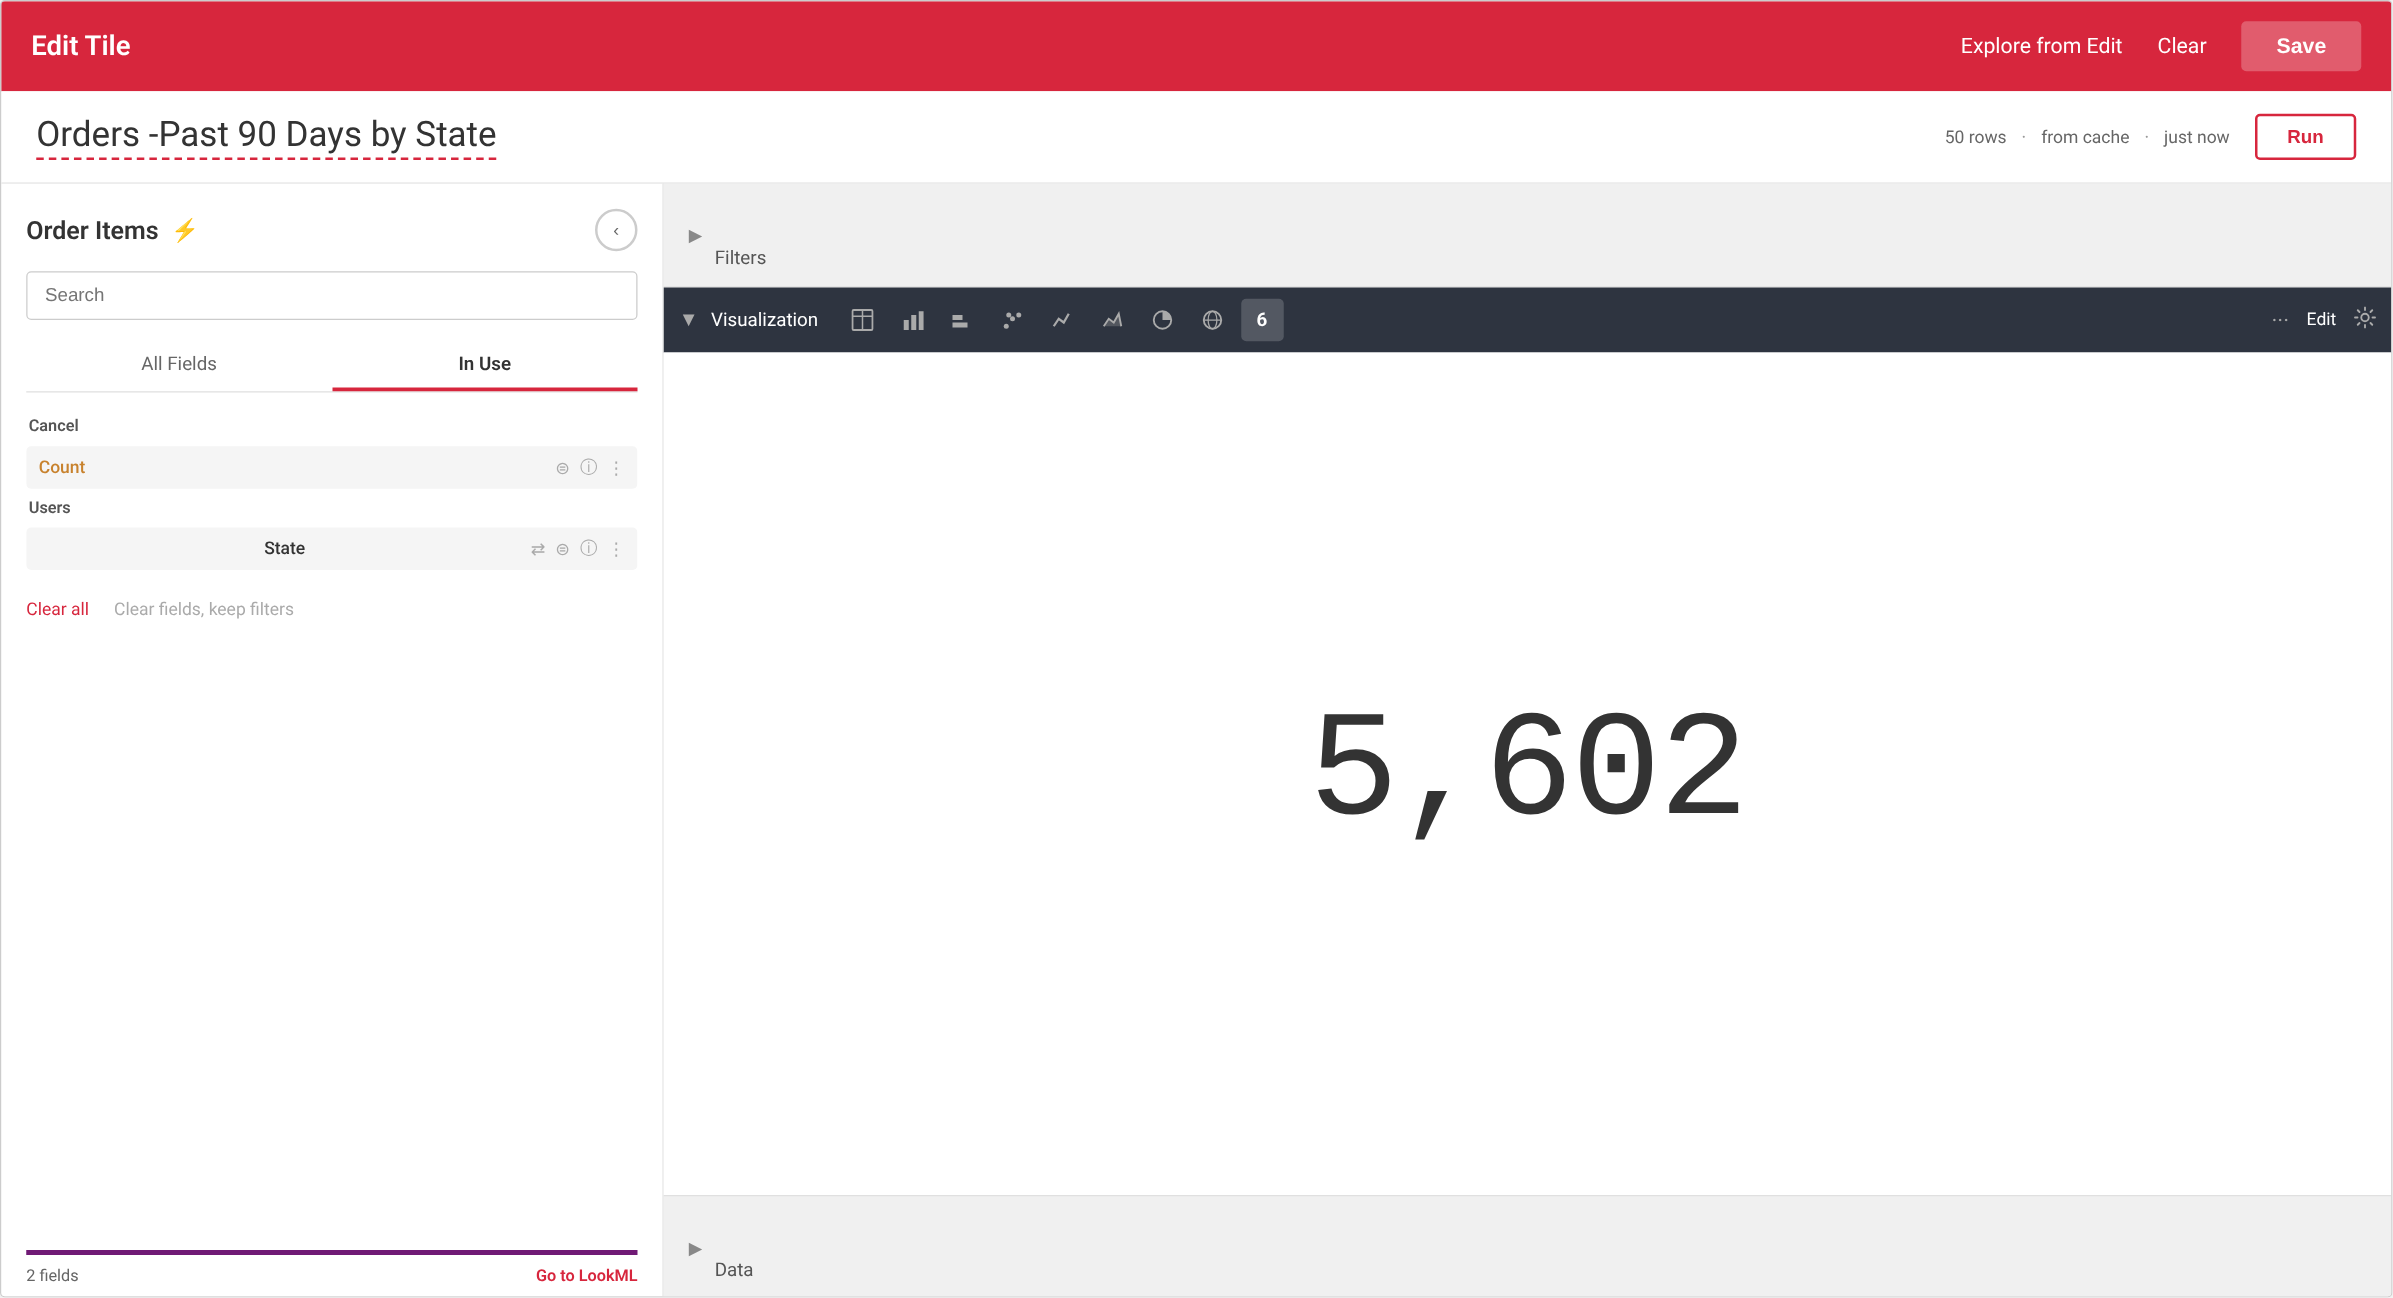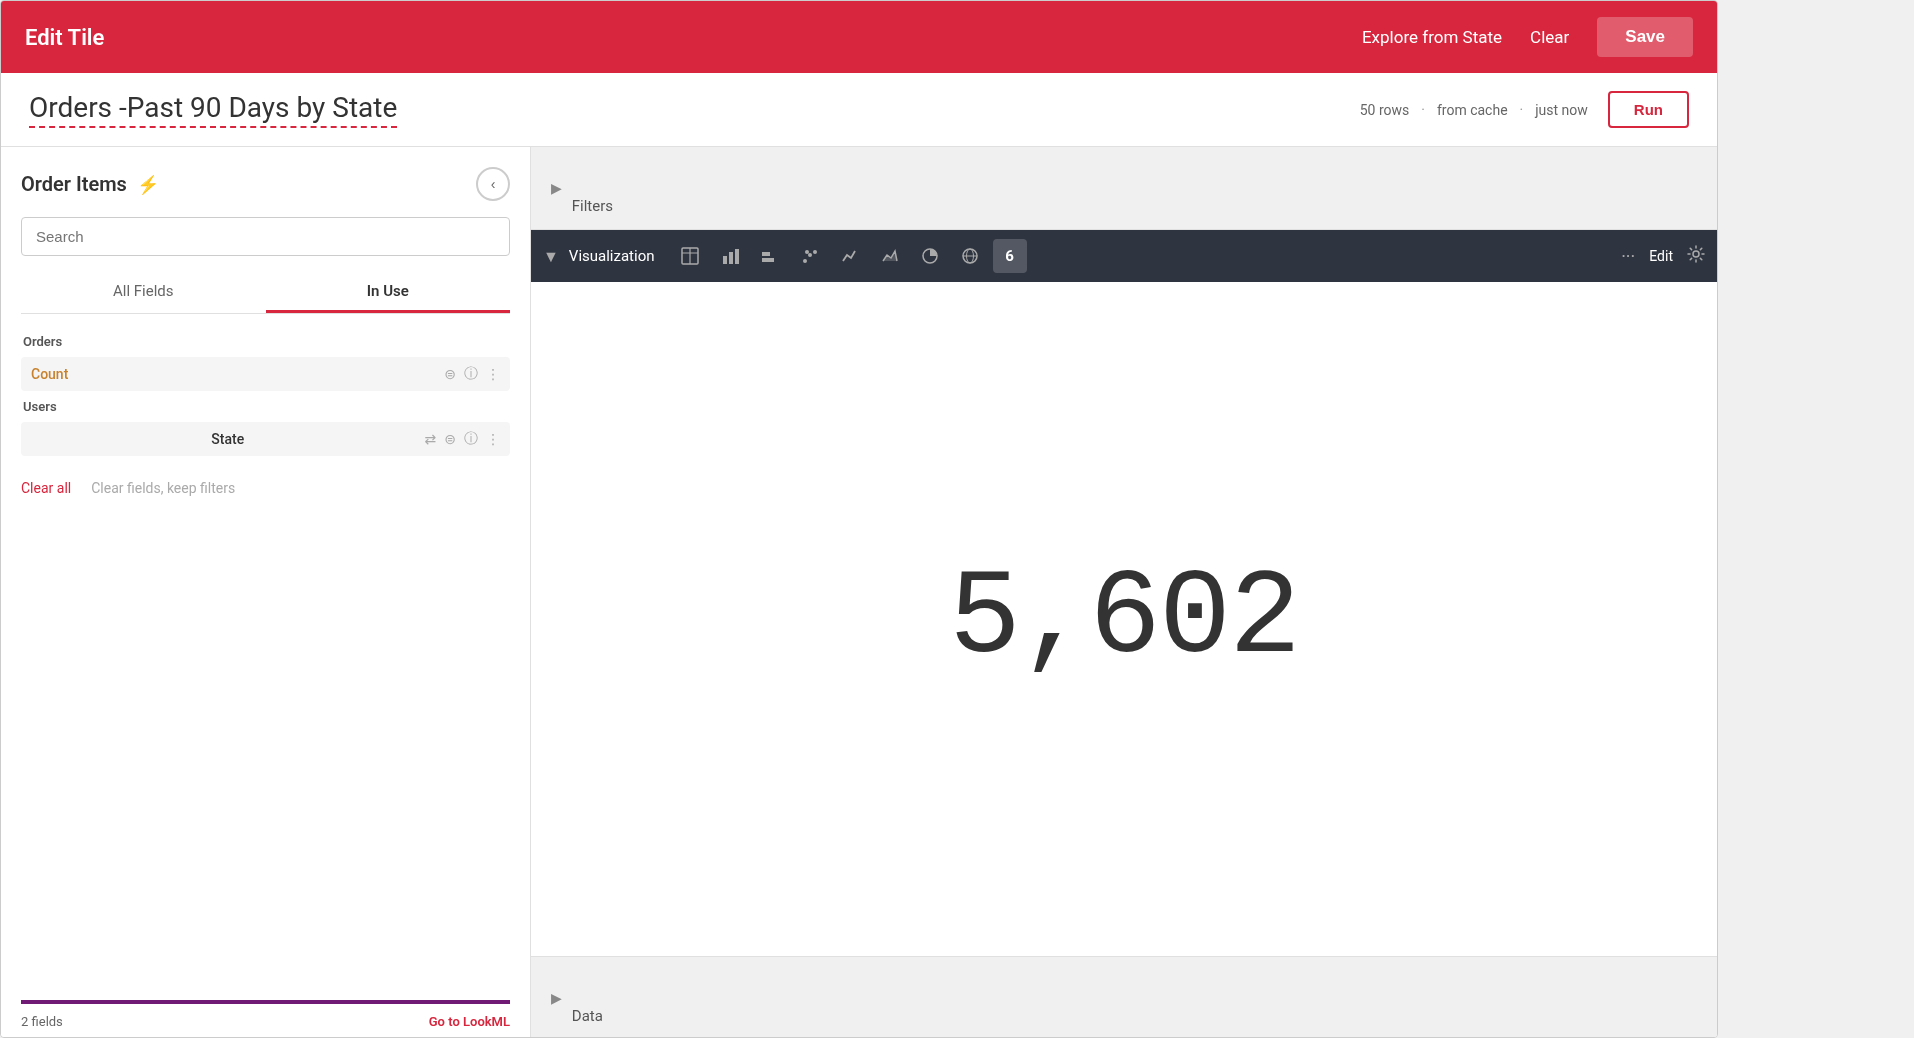--- a/index.html
+++ b/index.html
@@ -336,33 +336,33 @@
       display: flex;
       align-items: center;
       gap: 10px;
     }
 
     
     .app-wrapper {
       border: 1px solid #ccc;
       border-radius: 4px;
       overflow: hidden;
-      width: 1718px;
+      width: 1914px;
       height: 1038px;
     }
   </style>
 </head>
 <body>
 
 <div class="app-wrapper">
 
   <div class="header">
     <span class="header-title">Edit Tile</span>
     <div class="header-actions">
-      <span class="header-link">Explore from State</span>
+      <span class="header-link">Explore from Edit</span>
       <span class="header-link">Clear</span>
       <button class="btn-save">Save</button>
     </div>
   </div>
 
   <div class="subheader">
     <span class="subheader-title">Orders -Past 90 Days by State</span>
     <div class="subheader-meta">
       <span>50 rows</span>
       <span class="meta-dot">·</span>
@@ -390,21 +390,21 @@
         <input class="search-input" type="text" placeholder="Search" style="">
       </div>
 
       <div class="tabs">
         <div class="tab">All Fields</div>
         <div class="tab active">In Use</div>
       </div>
 
       <div class="fields-section">
 
-        <div class="section-label">Orders</div>
+        <div class="section-label">Cancel</div>
         <div class="field-item">
           <span class="field-name">Count</span>
           <div class="field-actions">
             <span class="field-icon">⊜</span>
             <span class="field-icon">ⓘ</span>
             <span class="field-icon">⋮</span>
           </div>
         </div>
 
         <div class="section-label">Users</div>

